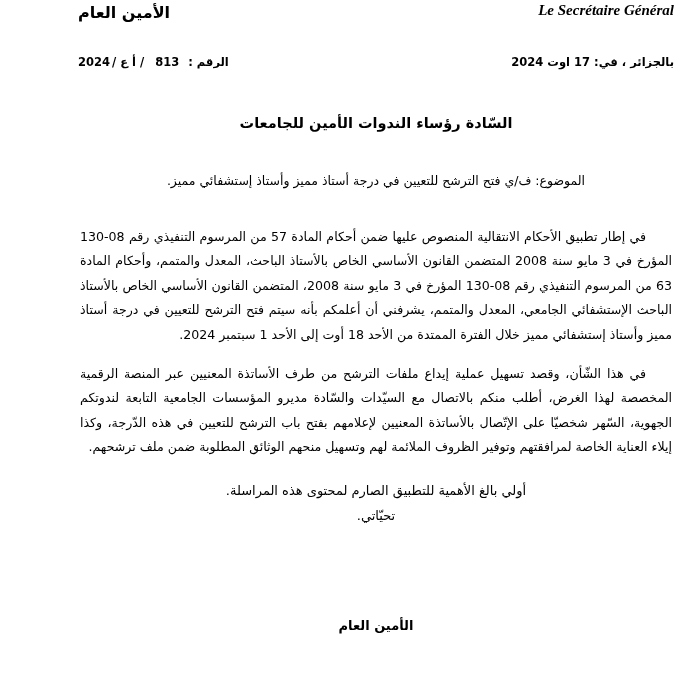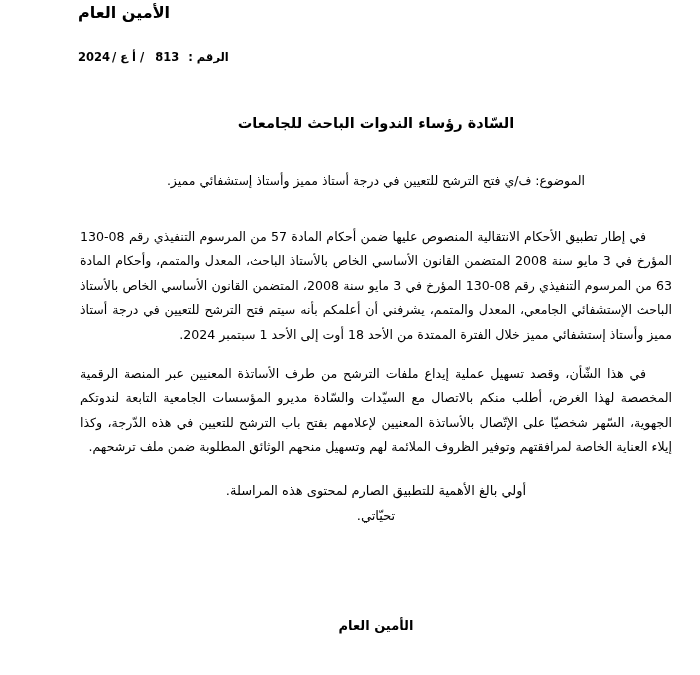--- a/index.html
+++ b/index.html
@@ -51,21 +51,21 @@
     white-space: nowrap;
     font-family: "Liberation Serif", "DejaVu Serif", serif;
     padding-left: 62px;
   }
 
   .meta-row {
     position: relative;
     display: flex;
     flex-direction: row-reverse;
     justify-content: space-between;
-    align-items: flex-start;
+    align-items: center;
     margin-top: 14px;
     height: 24px;
   }
   .meta-ref {
     font-size: 11.5px;
     font-weight: bold;
     direction: rtl;
     white-space: nowrap;
     letter-spacing: 0.2px;
     padding-right: 10px;
@@ -147,30 +147,32 @@
     letter-spacing: 0.3px;
   }
 </style>
 </head>
 <body>
 
 <div class="page">
 
   <div class="header-row">
     <div class="header-ar">الأمين العام</div>
+    <div class="header-fr">Le Secrétaire Général</div>
   </div>
 
   <div class="meta-row">
     <div class="meta-ref">
       <span>الرقم :</span><span class="num">813</span><span class="sep">/ أ ع /</span><span>2024</span>
     </div>
+    <div class="meta-date">بالجزائر ، في: 17 اوت 2024</div>
   </div>
 
   <div class="addressee">
-    <div class="line">السّادة رؤساء الندوات الباحث للجامعات</div>
+    <div class="line">السّادة رؤساء الندوات الأمين للجامعات</div>
   </div>
 
   <div class="subject">الموضوع: ف/ي فتح الترشح للتعيين في درجة أستاذ مميز وأستاذ إستشفائي مميز.</div>
 
   <div class="body-block">
     <p class="para">في إطار تطبيق الأحكام الانتقالية المنصوص عليها ضمن أحكام المادة 57 من المرسوم التنفيذي رقم 08-130 المؤرخ في 3 مايو سنة 2008 المتضمن القانون الأساسي الخاص بالأستاذ الباحث، المعدل والمتمم، وأحكام المادة 63 من المرسوم التنفيذي رقم 08-130 المؤرخ في 3 مايو سنة 2008، المتضمن القانون الأساسي الخاص بالأستاذ الباحث الإستشفائي الجامعي، المعدل والمتمم، يشرفني أن أعلمكم بأنه سيتم فتح الترشح للتعيين في درجة أستاذ مميز وأستاذ إستشفائي مميز خلال الفترة الممتدة من الأحد 18 أوت إلى الأحد 1 سبتمبر 2024.</p>
     <p class="para">في هذا الشّأن، وقصد تسهيل عملية إيداع ملفات الترشح من طرف الأساتذة المعنيين عبر المنصة الرقمية المخصصة لهذا الغرض، أطلب منكم بالاتصال مع السيّدات والسّادة مديرو المؤسسات الجامعية التابعة لندوتكم الجهوية، السّهر شخصيّا على الإتّصال بالأساتذة المعنيين لإعلامهم بفتح باب الترشح للتعيين في هذه الدّرجة، وكذا إيلاء العناية الخاصة لمرافقتهم وتوفير الظروف الملائمة لهم وتسهيل منحهم الوثائق المطلوبة ضمن ملف ترشحهم.</p>
   </div>
 
   <div class="closing">

